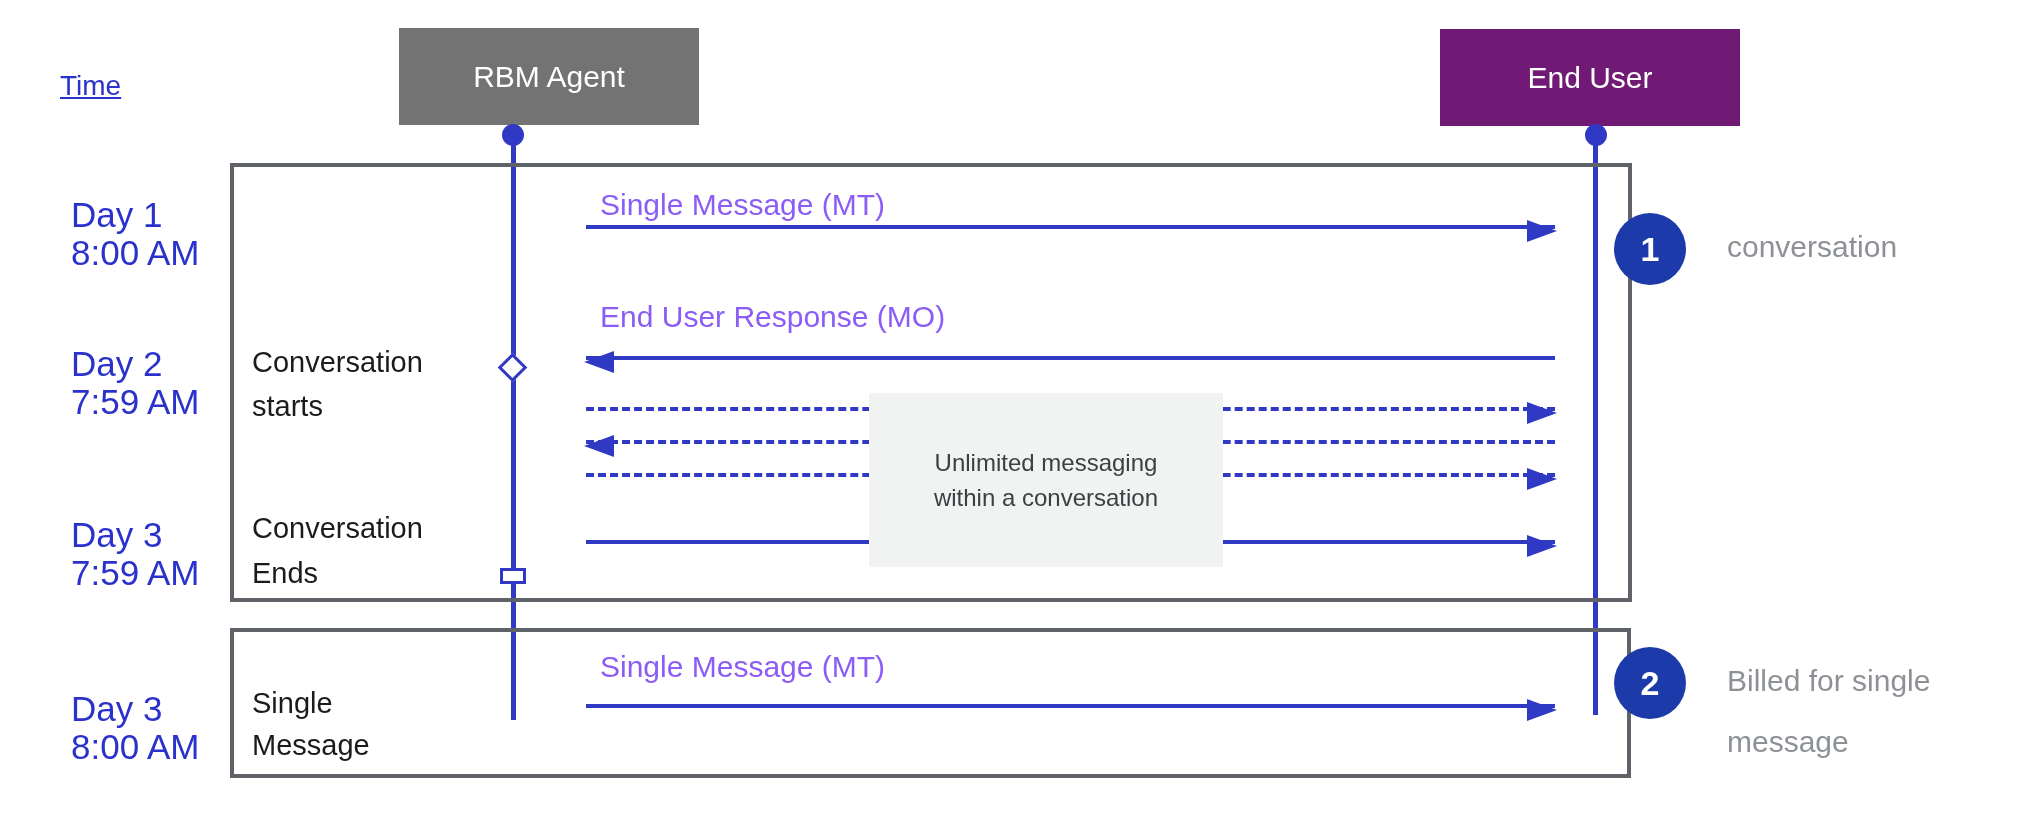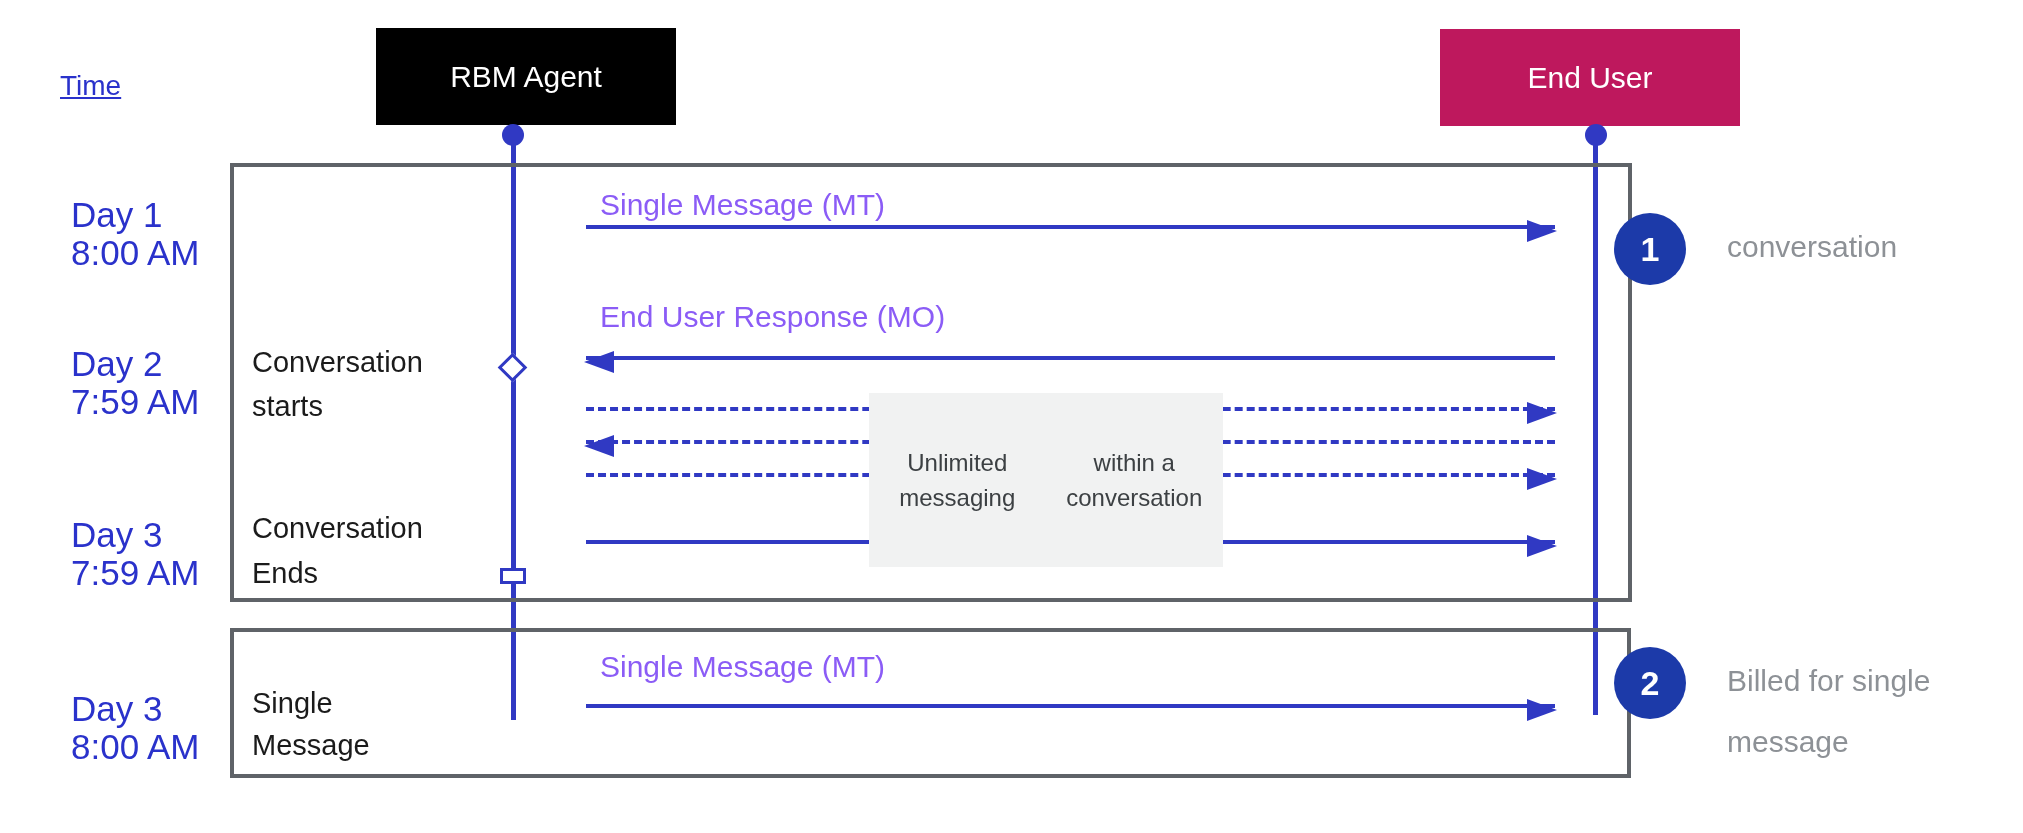--- a/index.html
+++ b/index.html
@@ -6,22 +6,22 @@
   .canvas {
     position:relative; width:2023px; height:833px; background:#ffffff;
     font-family:"Liberation Sans", sans-serif; overflow:hidden;text-decoration:underline;
   }
   
   .actor-box {
     position:absolute; width:300px; height:97px;
     display:flex; align-items:center; justify-content:center;
     color:#ffffff; font-size:30px;
   }
-  .actor-rbm { left:376px; top:28px; background:#000000; }
-  .actor-eu  { left:1440px; top:29px; background:#be185d; }
+  .actor-rbm { left:399px; top:28px; background:#737373; }
+  .actor-eu  { left:1440px; top:29px; background:#701a75; }
 
   
   .lifeline { position:absolute; width:5px; background:#3039C3; z-index:3; }
   .life-rbm { left:511px; top:125px; height:595px; }
   .life-eu  { left:1593px; top:125px; height:590px; }
   .life-dot { position:absolute; width:22px; height:22px; border-radius:50%; background:#3039C3; z-index:3; }
   .dot-rbm { left:502px; top:124px; }
   .dot-eu  { left:1585px; top:124px; }
 
   
@@ -62,21 +62,21 @@
   }
   .marker-square {
     position:absolute; left:500px; top:568px; width:20px; height:10px;
     border:3px solid #3039C3; background:#ffffff; z-index:6;
   }
 
   
   .note-box {
     position:absolute; left:869px; top:393px; width:354px; height:174px;
     background:#F1F2F2; z-index:5;
-    display:flex; flex-direction:row; align-items:center; justify-content:center;
+    display:flex; flex-direction:column; align-items:center; justify-content:center;
     font-size:24px; line-height:35px; color:#3C4043; text-align:center;
   }
 
   
   .badge {
     position:absolute; width:72px; height:72px; border-radius:50%;
     background:#1C3AA9; color:#ffffff; font-size:34px; font-weight:bold;
     display:flex; align-items:center; justify-content:center; z-index:7;
   }
   .badge-1 { left:1614px; top:213px; }

